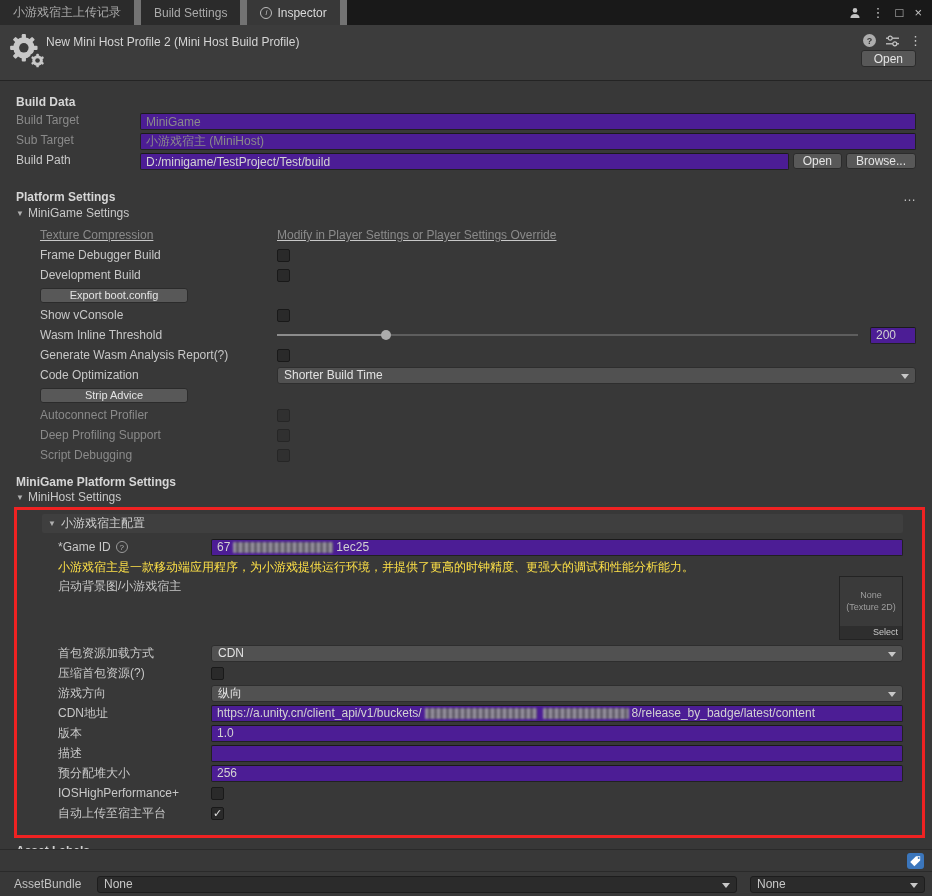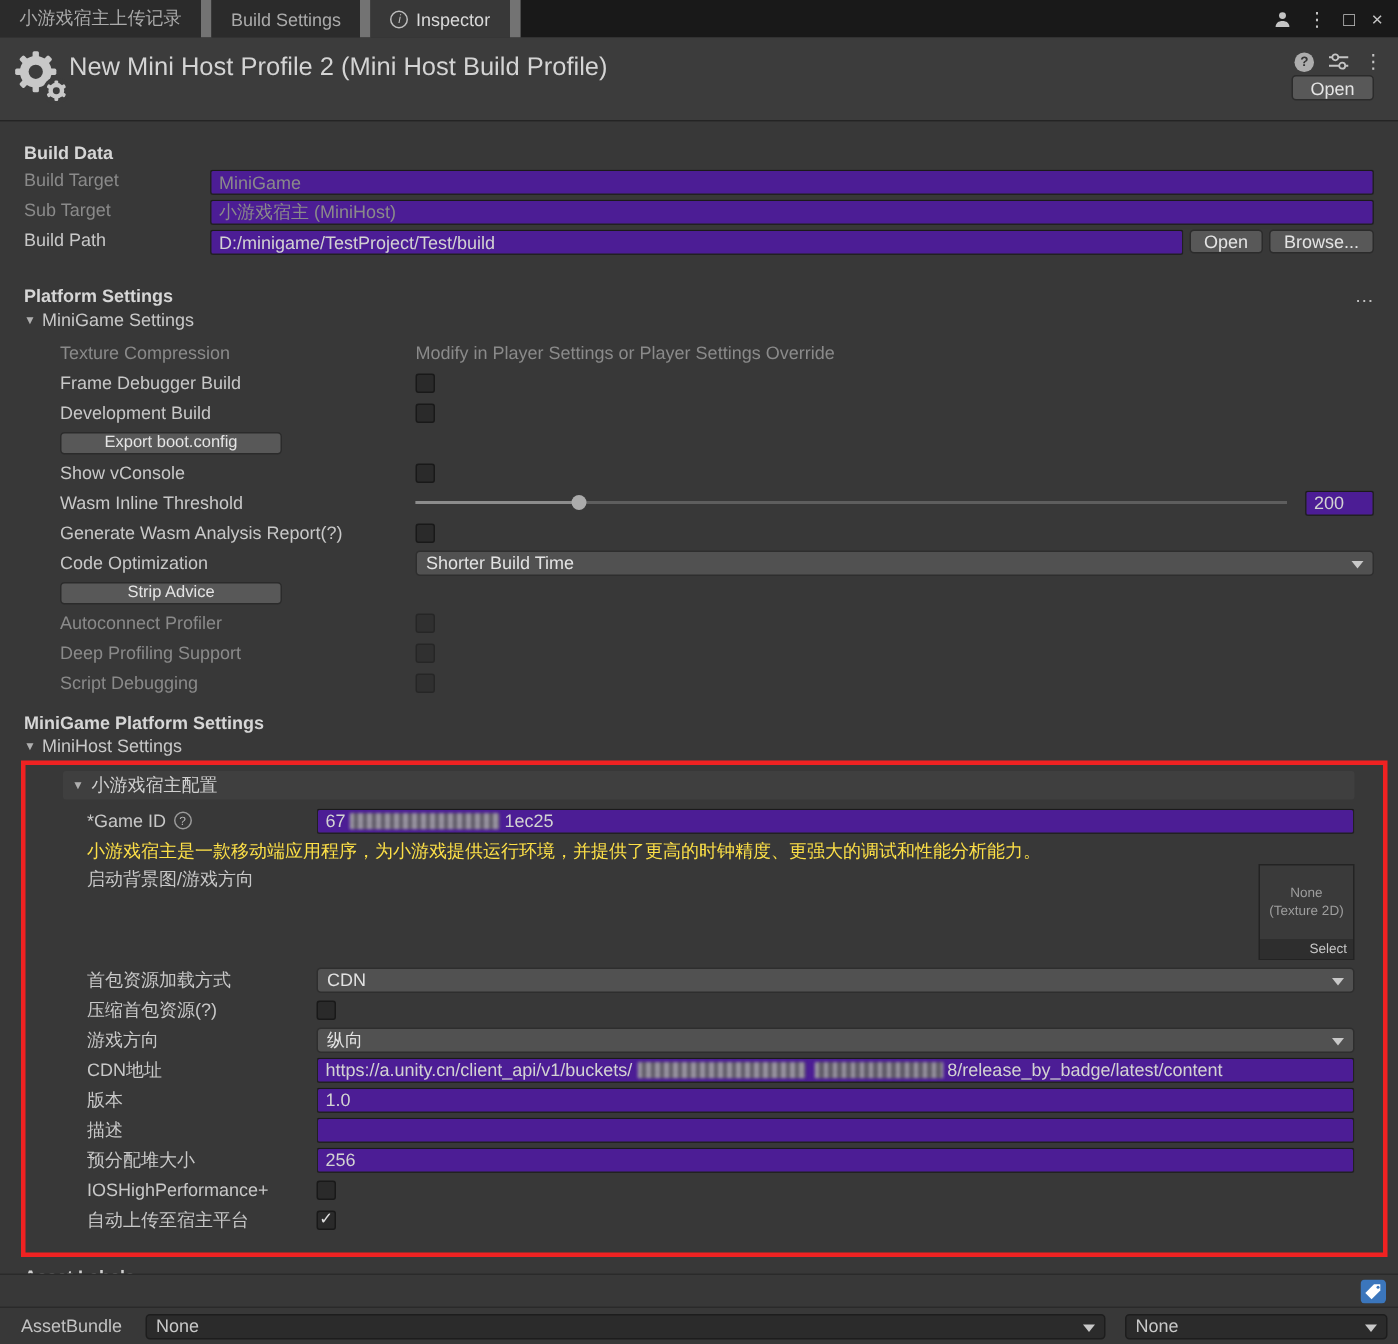--- a/index.html
+++ b/index.html
@@ -11,21 +11,21 @@
   .tabbar { height:25px; background:#191919; display:flex; align-items:stretch; }
   .tab { display:flex; align-items:center; gap:5px; padding:0 13px; background:#2B2B2B; color:#ABABAB; border-right:7px solid #737373; cursor:pointer; white-space:nowrap; }
   .tab.active { background:#383838; color:#DADADA; }
   .info-badge { width:12px; height:12px; border-radius:50%; border:1px solid #BDBDBD; color:#BDBDBD; font-size:8px; font-style:italic; display:inline-flex; align-items:center; justify-content:center; }
   .tab-controls { margin-left:auto; display:flex; align-items:center; gap:11px; padding-right:10px; color:#C4C4C4; }
   .tc { display:inline-flex; align-items:center; justify-content:center; cursor:pointer; font-size:13px; line-height:1; }
 
   
   .header { position:relative; height:56px; background:#3C3C3C; border-bottom:1px solid #242424; }
   .asset-icon { position:absolute; left:8px; top:7px; width:38px; height:38px; }
-  .title { position:absolute; left:46px; top:10px; font-size:17px; color:#D4D4D4; }
+  .title { position:absolute; left:46px; top:10px; font-size:12px; color:#D4D4D4; }
   .header-icons { position:absolute; right:10px; top:8px; display:flex; gap:10px; align-items:center; color:#C4C4C4; }
   .hcircle { width:13px; height:13px; border-radius:50%; background:#ADADAD; color:#353535; font-size:9px; font-weight:bold; display:inline-flex; align-items:center; justify-content:center; cursor:pointer; }
   .hicon { cursor:pointer; display:inline-flex; align-items:center; font-size:13px; }
   .open-btn { position:absolute; right:16px; top:25px; }
 
   
   .btn { background:#585858; border:1px solid #2B2B2B; border-radius:3px; color:#E4E4E4; font-size:12px; font-family:inherit; height:17px; line-height:14px; padding:0 12px; cursor:pointer; }
   .seclabel { font-weight:bold; color:#D6D6D6; font-size:12px; }
   .dim { color:#8A8A8A; }
   .row { display:flex; align-items:flex-start; height:20px; padding:0 16px; gap:4px; }
@@ -37,21 +37,21 @@
   .cb { width:13px; height:13px; background:#2A2A2A; border:1px solid #191919; border-radius:2px; display:inline-flex; align-items:center; justify-content:center; cursor:pointer; flex-shrink:0; }
   .cb span { color:#E0E0E0; font-size:11px; line-height:1; }
   .cb-dis { opacity:.55; }
   .fold { font-size:8px; color:#AFAFAF; flex-shrink:0; }
 
   .sechead-row { display:flex; justify-content:space-between; align-items:center; padding:0 16px; margin-top:16px; height:15px; }
   .more { color:#C0C0C0; cursor:pointer; font-size:13px; line-height:6px; }
   .fold-row { display:flex; align-items:center; gap:4px; padding:0 16px; height:18px; color:#C8C8C8; cursor:pointer; }
 
   .prow { display:flex; align-items:center; height:20px; padding-left:40px; padding-right:16px; gap:4px; }
-  .prow.first { margin-top:3px; }
+  .prow.first { margin-top:3px;text-decoration:underline; }
   .plabel { width:233px; flex-shrink:0; }
   .pvalue { font-size:12px; }
   .wide-btn { width:148px; padding:0; height:15px; line-height:12px; font-size:11px; }
 
   .slider { flex:1; position:relative; height:20px; display:flex; align-items:center; margin-right:8px; cursor:pointer; }
   .slider-track { position:relative; width:100%; height:2px; background:#5E5E5E; }
   .slider-fill { position:absolute; left:0; top:0; height:2px; width:18.7%; background:#8C8C8C; }
   .slider-knob { position:absolute; left:calc(18.7% - 5px); top:-4px; width:10px; height:10px; border-radius:50%; background:#ABABAB; cursor:grab; }
   .numfield { flex:0 0 46px; }
 
@@ -301,21 +301,21 @@
         <span class="redacted w100"></span>
         <span>1ec25</span>
       </span>
     </div>
 
     <div class="crow">
       <span class="intro-text">小游戏宿主是一款移动端应用程序，为小游戏提供运行环境，并提供了更高的时钟精度、更强大的调试和性能分析能力。</span>
     </div>
 
     <div class="crow cover">
-      <span class="clabel" style="width:auto;">启动背景图/游戏方向</span>
+      <span class="clabel" style="width:auto;">启动背景图/小游戏宿主</span>
     </div>
     <div class="spacer"></div>
 
     <div class="texbox">
       <div class="texbox-body">
         <span>None</span>
         <span>(Texture 2D)</span>
       </div>
       <div class="texbox-select">Select</div>
     </div>

